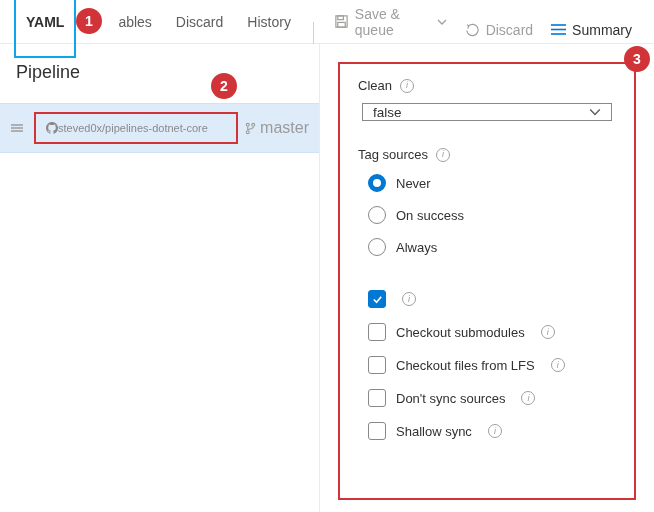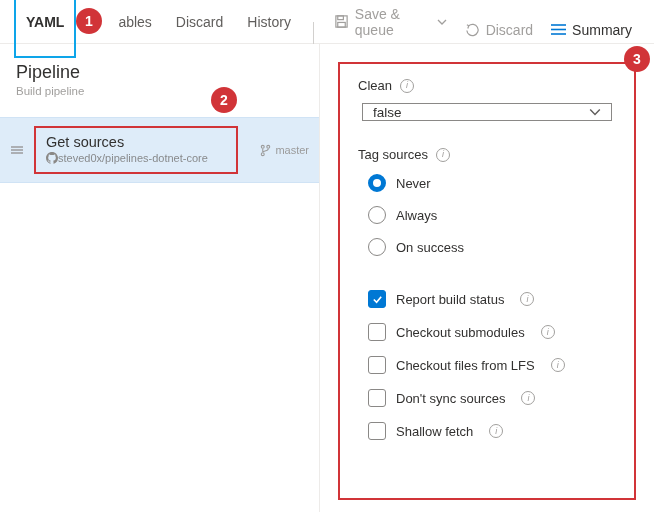--- a/index.html
+++ b/index.html
@@ -63,21 +63,21 @@
   }
   .drag-handle { color: #888; font-size: 13px; margin-right: 10px; }
   .task-box {
     border: 2.5px solid #d13438;
     padding: 6px 10px 8px 10px;
     flex: 0 0 auto;
     width: 204px;
   }
   .task-title { font-size: 14.5px; color: #323130; }
   .task-sub { display: flex; align-items: center; gap: 0; font-size: 11px; color: #888a8c; margin-top: 2px; }
-  .branch-chip { margin-left: auto; display: flex; align-items: center; gap: 4px; font-size: 11px; color: #9b9b9b; }
+  .branch-chip { margin-left: auto; display: flex; align-items: center; gap: 4px; font-size: 16px; color: #9b9b9b; }
 
   .badge {
     position: absolute;
     width: 26px; height: 26px;
     border-radius: 50%;
     background: #d13438;
     color: #fff;
     font-weight: 700;
     font-size: 14px;
     display: flex; align-items: center; justify-content: center;
@@ -167,35 +167,33 @@
       <span>Summary</span>
     </div>
   </div>
 </div>
 
 <div class="body-split">
 
   <div class="left-pane">
     <div class="pipeline-header">
       <div class="ph-title">Pipeline</div>
-      <div class="ph-sub">Build pipeline</div>
     </div>
     <div style="position:relative;">
       <div class="badge" style="right:82px; top:-30px;">2</div>
     </div>
     <div class="task-row">
       <span class="drag-handle">
         <svg width="14" height="14" viewBox="0 0 14 14" stroke="#8a8886" stroke-width="1.2">
             <line x1="1" y1="4" x2="13" y2="4"></line>
             <line x1="1" y1="7" x2="13" y2="7"></line>
             <line x1="1" y1="10" x2="13" y2="10"></line>
           </svg>
       </span>
       <div class="task-box">
-        <div class="task-title">Get sources</div>
         <div class="task-sub">
           <span class="icon">
             <svg width="12" height="12" viewBox="0 0 16 16">
                 <path fill="#8a8886" d="M8 0C3.58 0 0 3.58 0 8c0 3.54 2.29 6.53 5.47 7.59.4.07.55-.17.55-.38v-1.34c-2.23.48-2.7-1.07-2.7-1.07-.36-.93-.89-1.17-.89-1.17-.73-.5.06-.49.06-.49.8.06 1.23.83 1.23.83.72 1.23 1.88.88 2.34.67.07-.52.28-.88.51-1.08-1.78-.2-3.64-.89-3.64-3.95 0-.87.31-1.59.82-2.15-.08-.2-.36-1.02.08-2.12 0 0 .67-.21 2.2.82a7.6 7.6 0 0 1 4 0c1.53-1.04 2.2-.82 2.2-.82.44 1.1.16 1.92.08 2.12.51.56.82 1.28.82 2.15 0 3.07-1.87 3.75-3.65 3.95.29.25.54.73.54 1.48v2.19c0 .21.15.46.55.38A8 8 0 0 0 16 8c0-4.42-3.58-8-8-8z"></path>
               </svg>
           </span>
           <span>steved0x/pipelines-dotnet-core</span>
         </div>
       </div>
       <span class="branch-chip">
@@ -235,57 +233,56 @@
         <span>Tag sources</span>
         <span class="info-circle">i</span>
       </div>
       <div class="radio-column">
         <label class="radio-item">
           <span class="radio-outer sel"></span>
           <span>Never</span>
         </label>
         <label class="radio-item">
           <span class="radio-outer"></span>
-          <span>Always</span>
+          <span>On success</span>
         </label>
         <label class="radio-item">
           <span class="radio-outer"></span>
-          <span>On success</span>
+          <span>Always</span>
         </label>
       </div>
 
       <div style="height:30px;"></div>
 
       <div class="checks-column">
         <label class="check-item">
           <span class="check-box checked">
             <svg width="11" height="11" viewBox="0 0 12 12">
                 <path d="M2 6 L5 9 L10 3" fill="none" stroke="#fff" stroke-width="1.8"></path>
               </svg>
           </span>
-          <span>Report build status</span>
           <span class="info-circle info-right">i</span>
         </label>
         <label class="check-item">
           <span class="check-box"></span>
           <span>Checkout submodules</span>
           <span class="info-circle info-right">i</span>
         </label>
         <label class="check-item">
           <span class="check-box"></span>
           <span>Checkout files from LFS</span>
           <span class="info-circle info-right">i</span>
         </label>
         <label class="check-item">
           <span class="check-box"></span>
           <span>Don't sync sources</span>
           <span class="info-circle info-right">i</span>
         </label>
         <label class="check-item">
           <span class="check-box"></span>
-          <span>Shallow fetch</span>
+          <span>Shallow sync</span>
           <span class="info-circle info-right">i</span>
         </label>
       </div>
 
     </div>
   </div>
 </div>
 
 </body></html>

